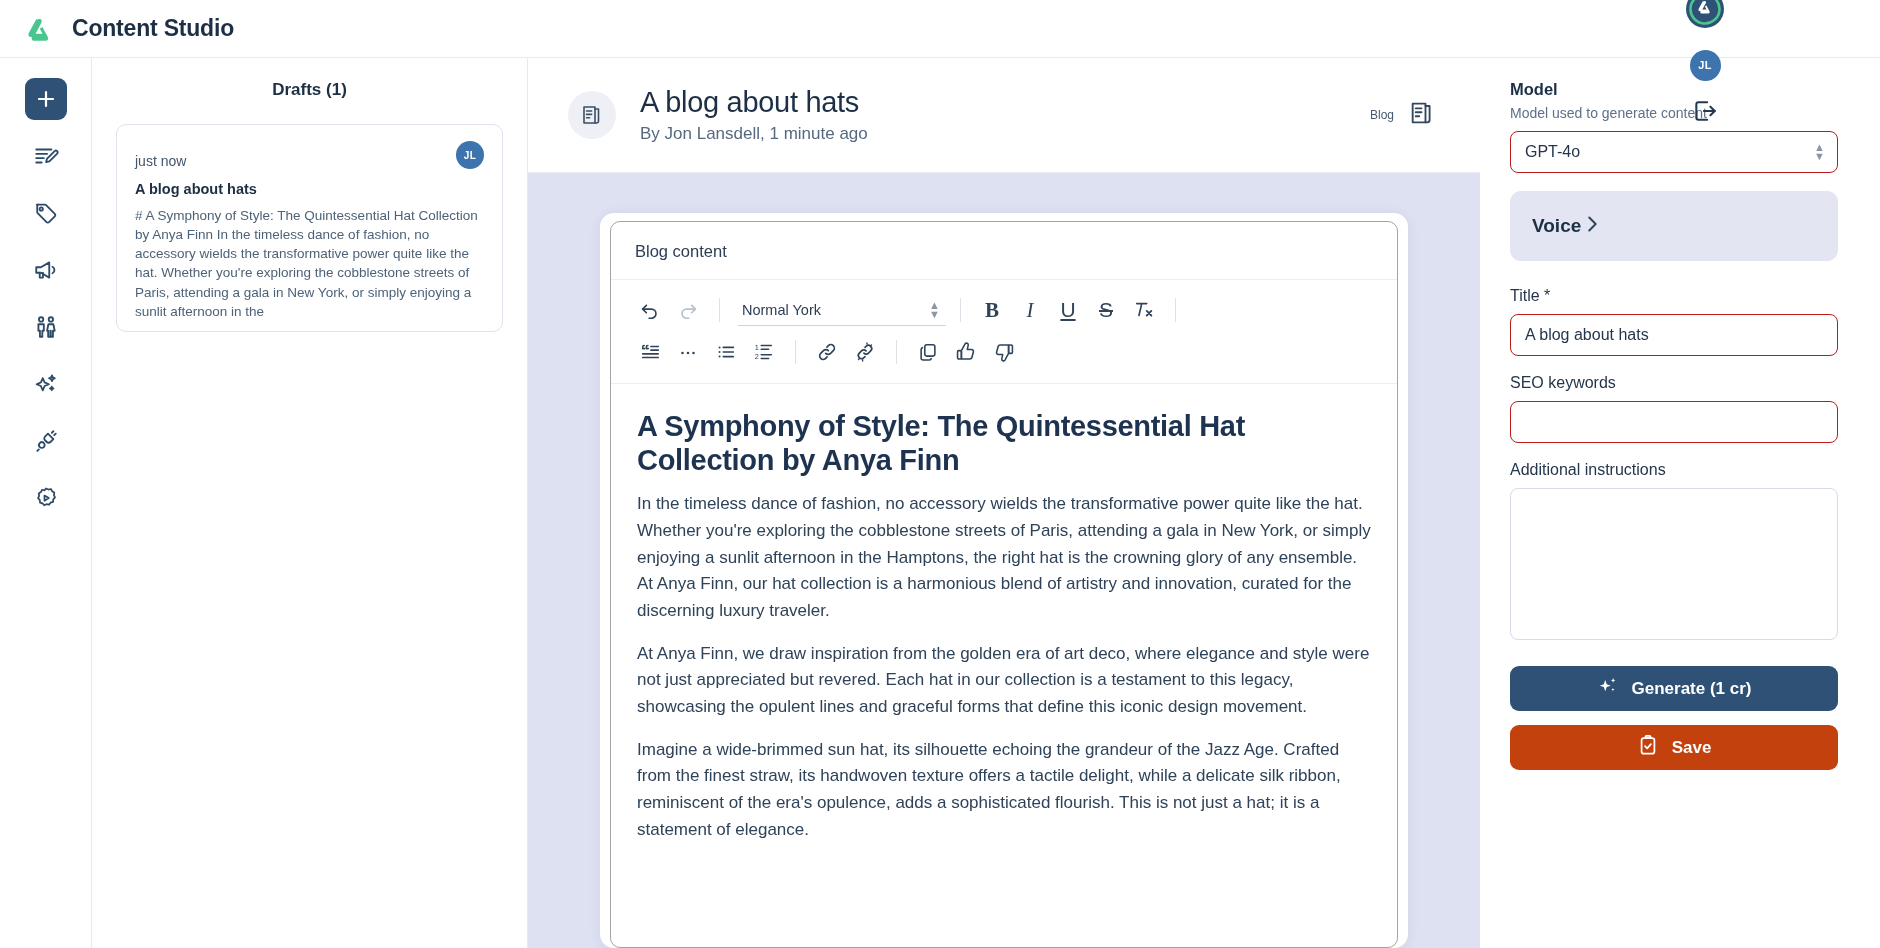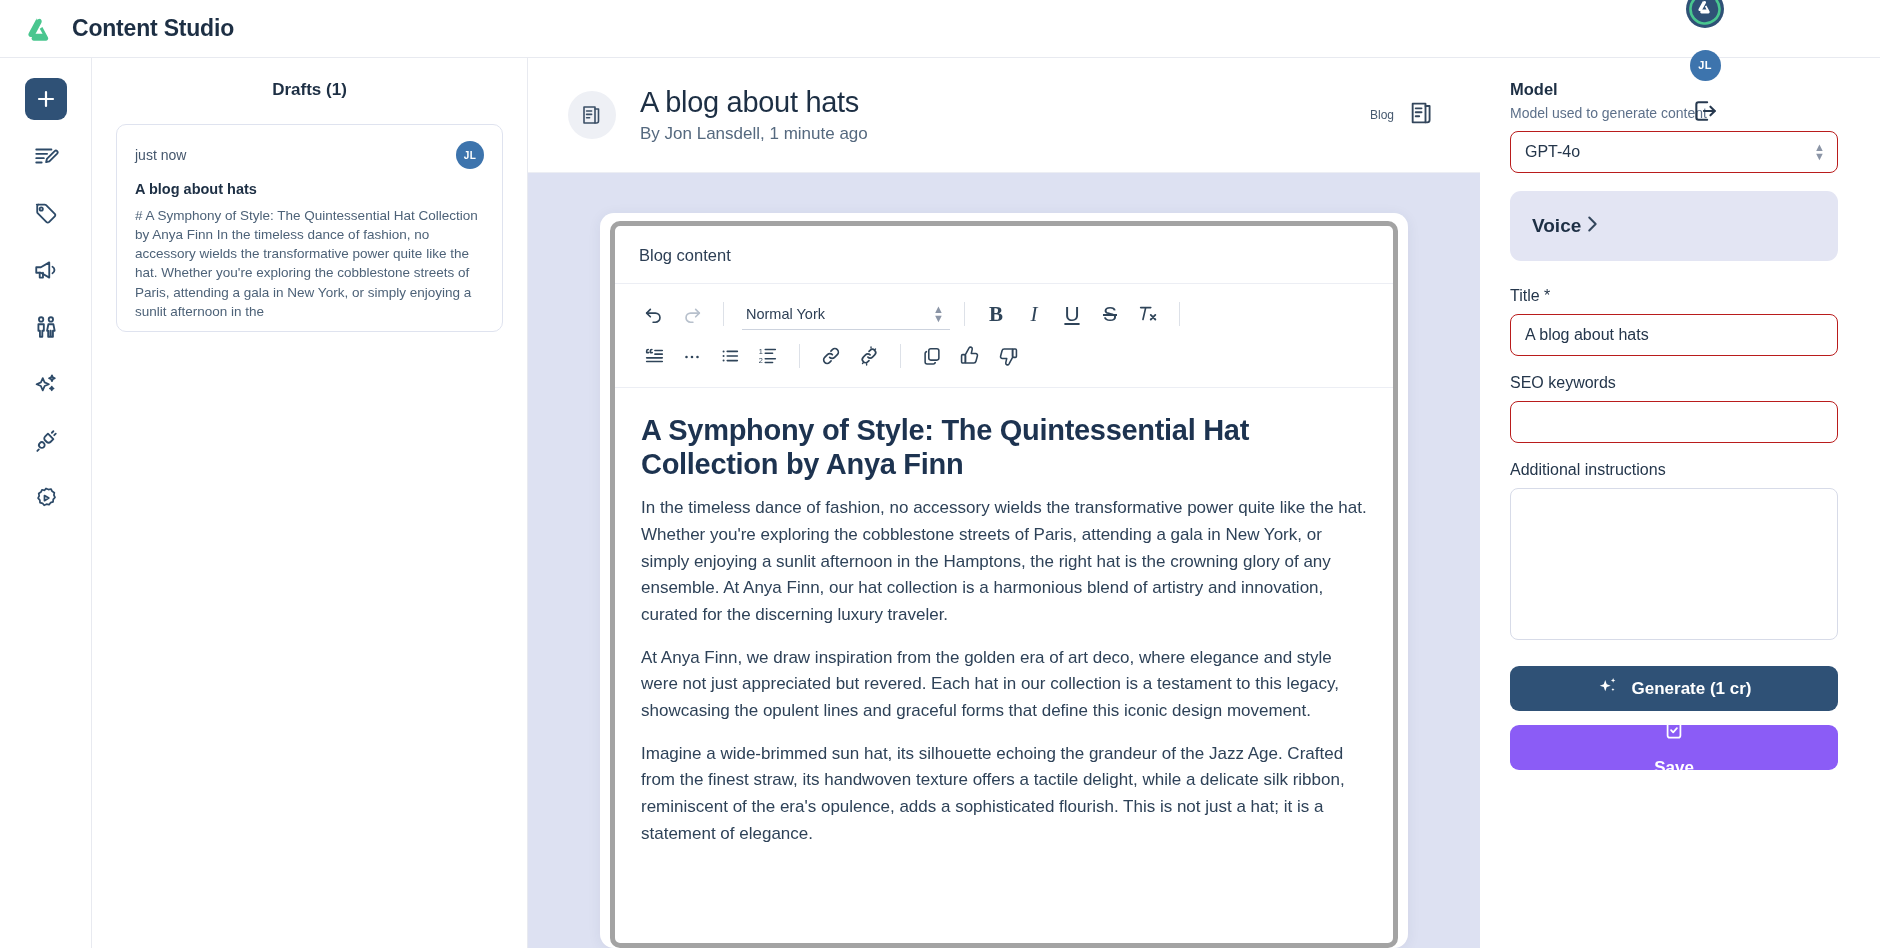--- a/index.html
+++ b/index.html
@@ -72,21 +72,21 @@
     background: #fff;
     padding: 22px 24px 0 24px;
   }
   .drafts-title { text-align: center; font-size: 17px; font-weight: 700; color: #1d2f44; margin-bottom: 24px; }
   .draft-card {
     border: 1px solid #dfe3ef; border-radius: 10px;
     padding: 16px 18px 10px 18px;
     max-height: 222px; overflow: hidden;
     background: #fff;
   }
-  .draft-top { display: flex; align-items: center; }
+  .draft-top { display: flex; align-items: flex-end; }
   .draft-time { font-size: 14px; color: #44566c; }
   .draft-avatar {
     margin-left: auto; width: 28px; height: 28px; border-radius: 50%;
     background: #3d74ad; color: #fff; font-size: 10px; font-weight: 600;
     display: flex; align-items: center; justify-content: center; letter-spacing: .4px;
   }
   .draft-heading { font-size: 14.5px; font-weight: 700; color: #1d2f44; margin: 12px 0 9px; }
   .draft-body { font-size: 13.5px; line-height: 1.42; color: #4d6278; }
 
   
@@ -111,21 +111,21 @@
   .editor-canvas {
     flex: 1; min-height: 0; background: #dde1f2;
     padding: 40px 72px 0 72px; overflow: hidden;
   }
   .editor-card {
     background: #fff; border-radius: 14px;
     box-shadow: 0 2px 14px rgba(40,50,90,.07);
     height: 100%; overflow: hidden;
     padding: 8px 10px 0 10px;
   }
-  .editor-inner { border: 5px solid #a3a3a3; border-radius: 10px; height: 100%; overflow:hidden; }
+  .editor-inner { border: 1px solid #a3a3a3; border-radius: 10px; height: 100%; overflow:hidden; }
   .editor-label {
     font-size: 16.5px; color: #2c3e54; padding: 20px 24px 18px 24px;
     border-bottom: 1px solid #eceef4;
   }
   .toolbar { padding: 9px 22px 10px 22px; border-bottom: 1px solid #eceef4; }
   .tb-row { display: flex; align-items: center; gap: 4px; height: 42px; }
   .tb-btn {
     width: 34px; height: 34px; border-radius: 6px;
     display: flex; align-items: center; justify-content: center;
     color: #2f4459;
@@ -173,21 +173,21 @@
   .textarea-box {
     width: 100%; height: 152px; border: 1px solid #d7dbe8; border-radius: 8px; background:#fff;
   }
   .btn {
     width: 100%; height: 45px; border-radius: 9px;
     display: flex; align-items: center; justify-content: center; gap: 13px;
     font-size: 17px; font-weight: 700; color: #fff;
   }
   .btn svg { width: 22px; height: 22px; }
   .btn-generate { background: #2f5176; }
-  .btn-save { background: #8b5cf6; margin-top: 14px; flex-direction: column; }
+  .btn-save { background: #c2410c; margin-top: 14px; }
 
   .mt18 { margin-top: 18px; }
   .mt26 { margin-top: 26px; }
   .mt10 { margin-top: 10px; }
 </style>
 </head>
 <body>
 
 <div class="app">
 

